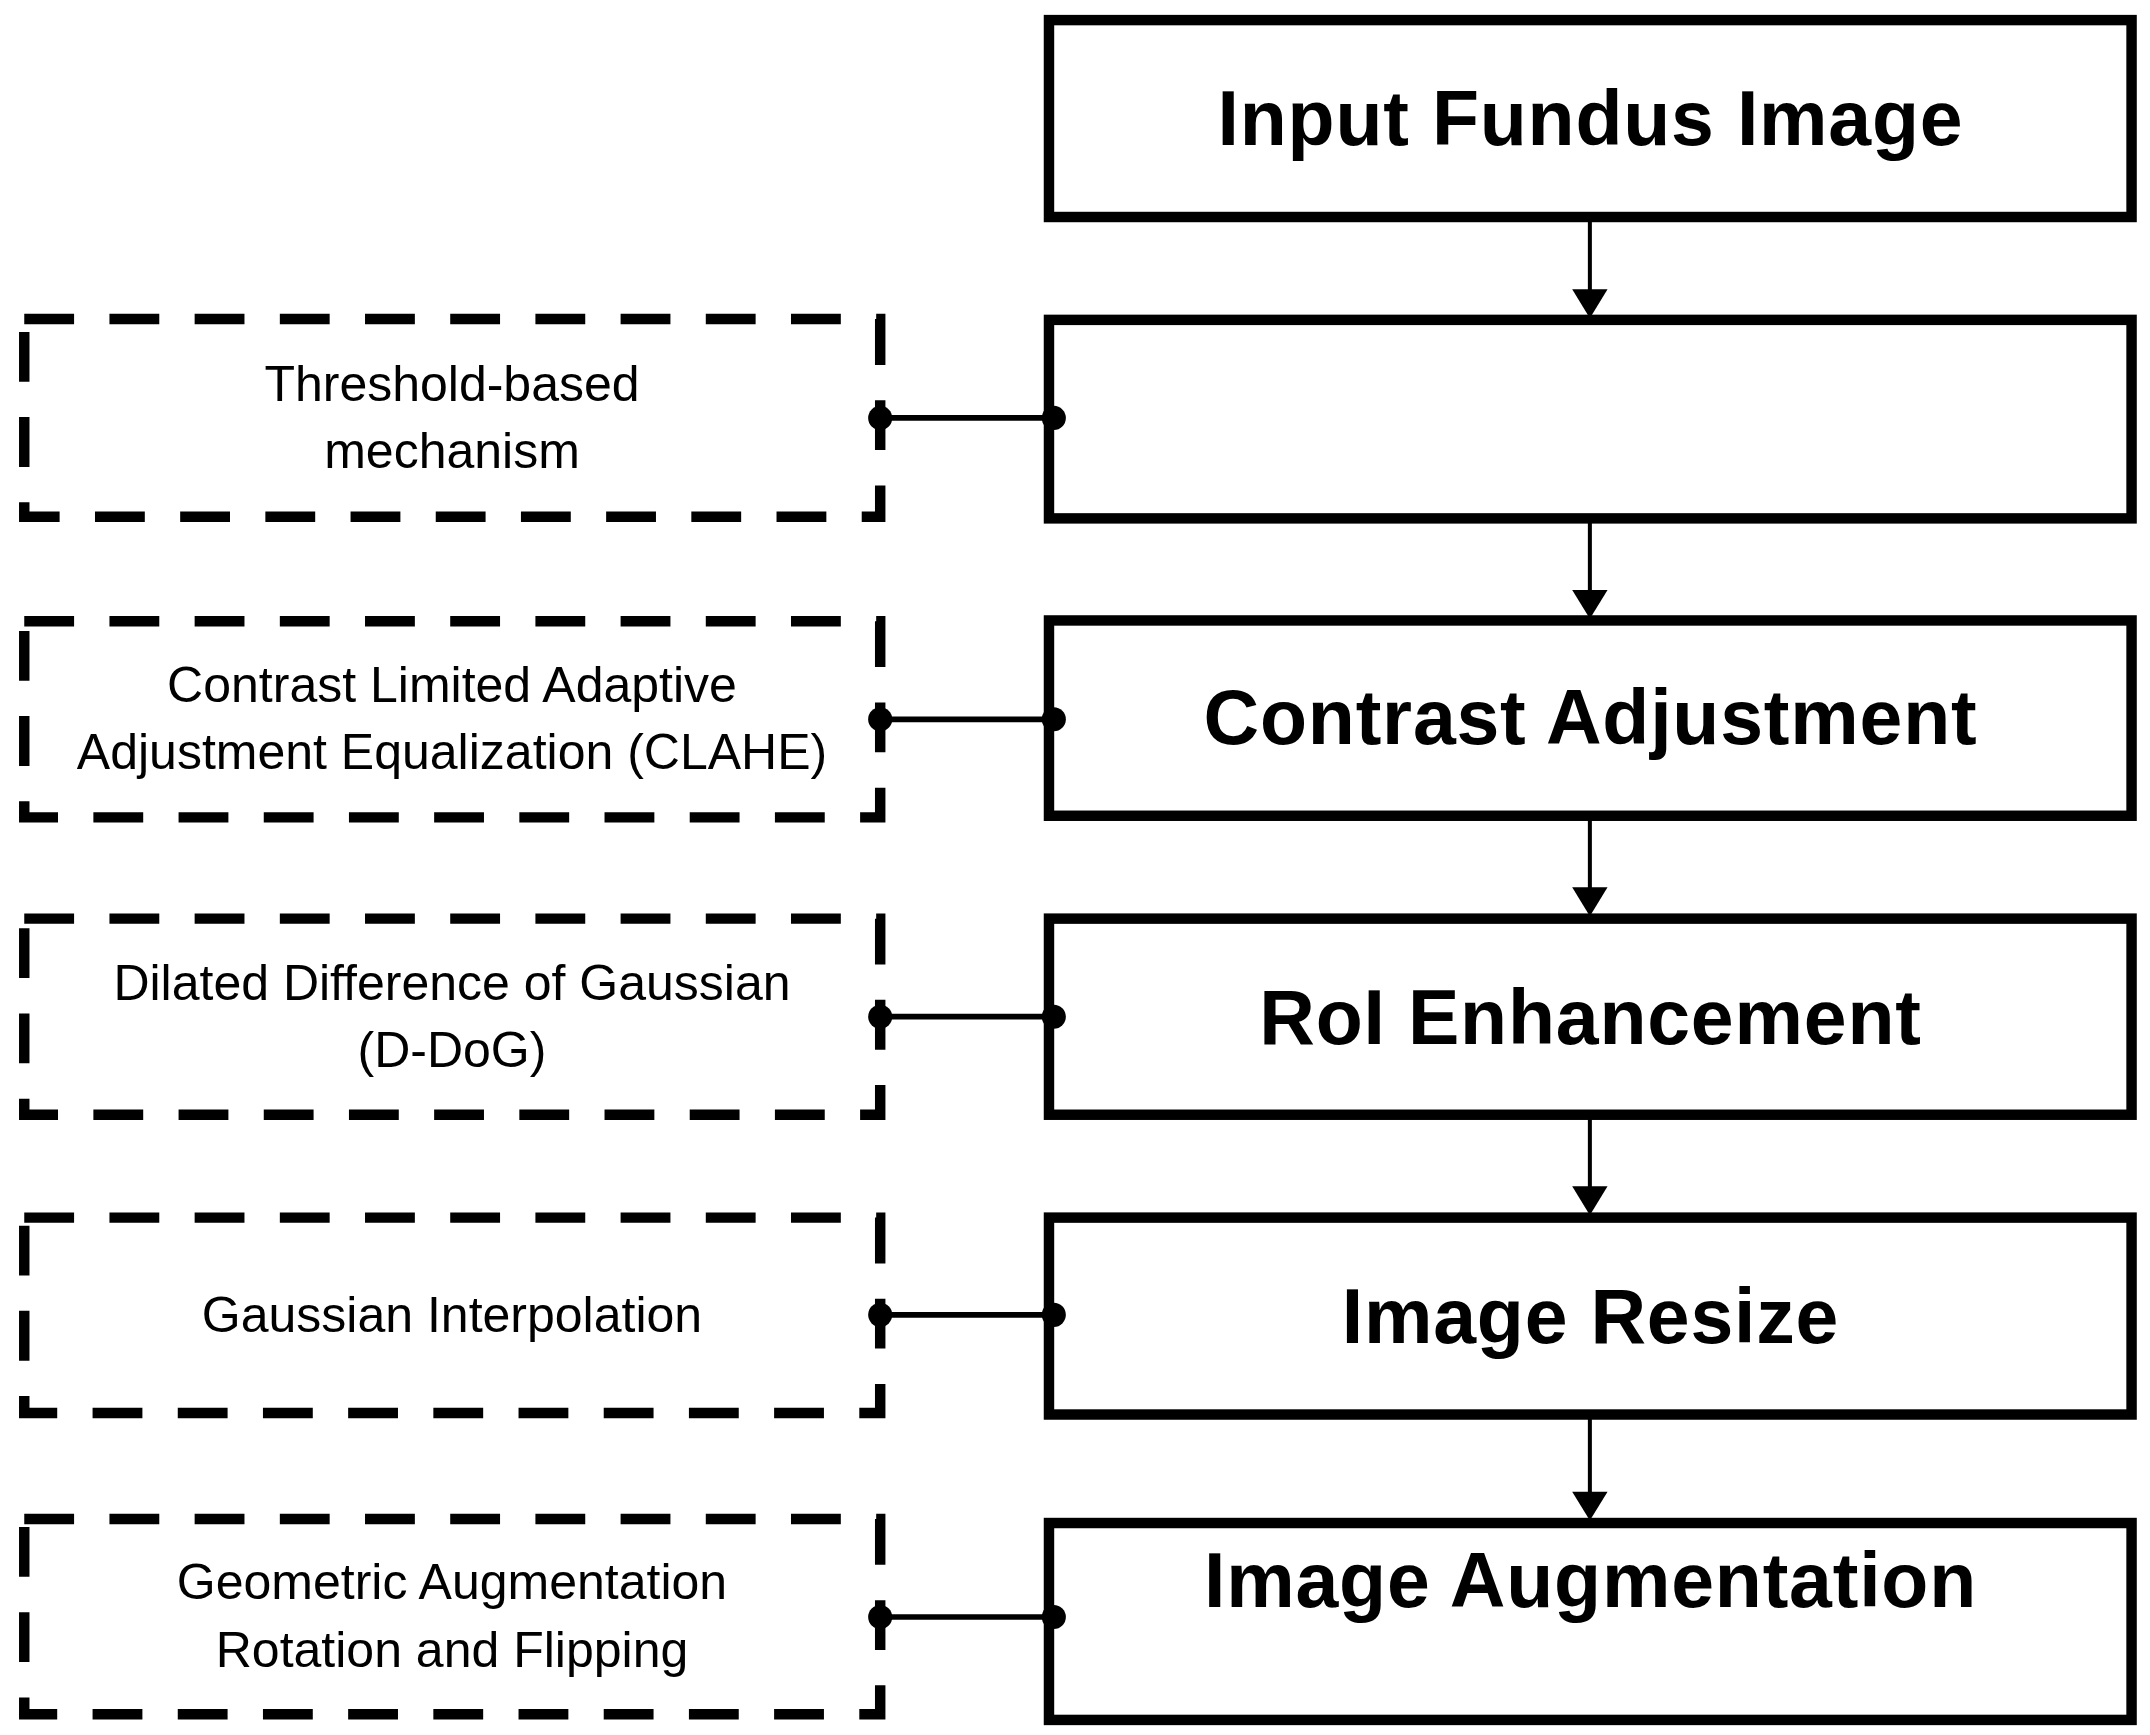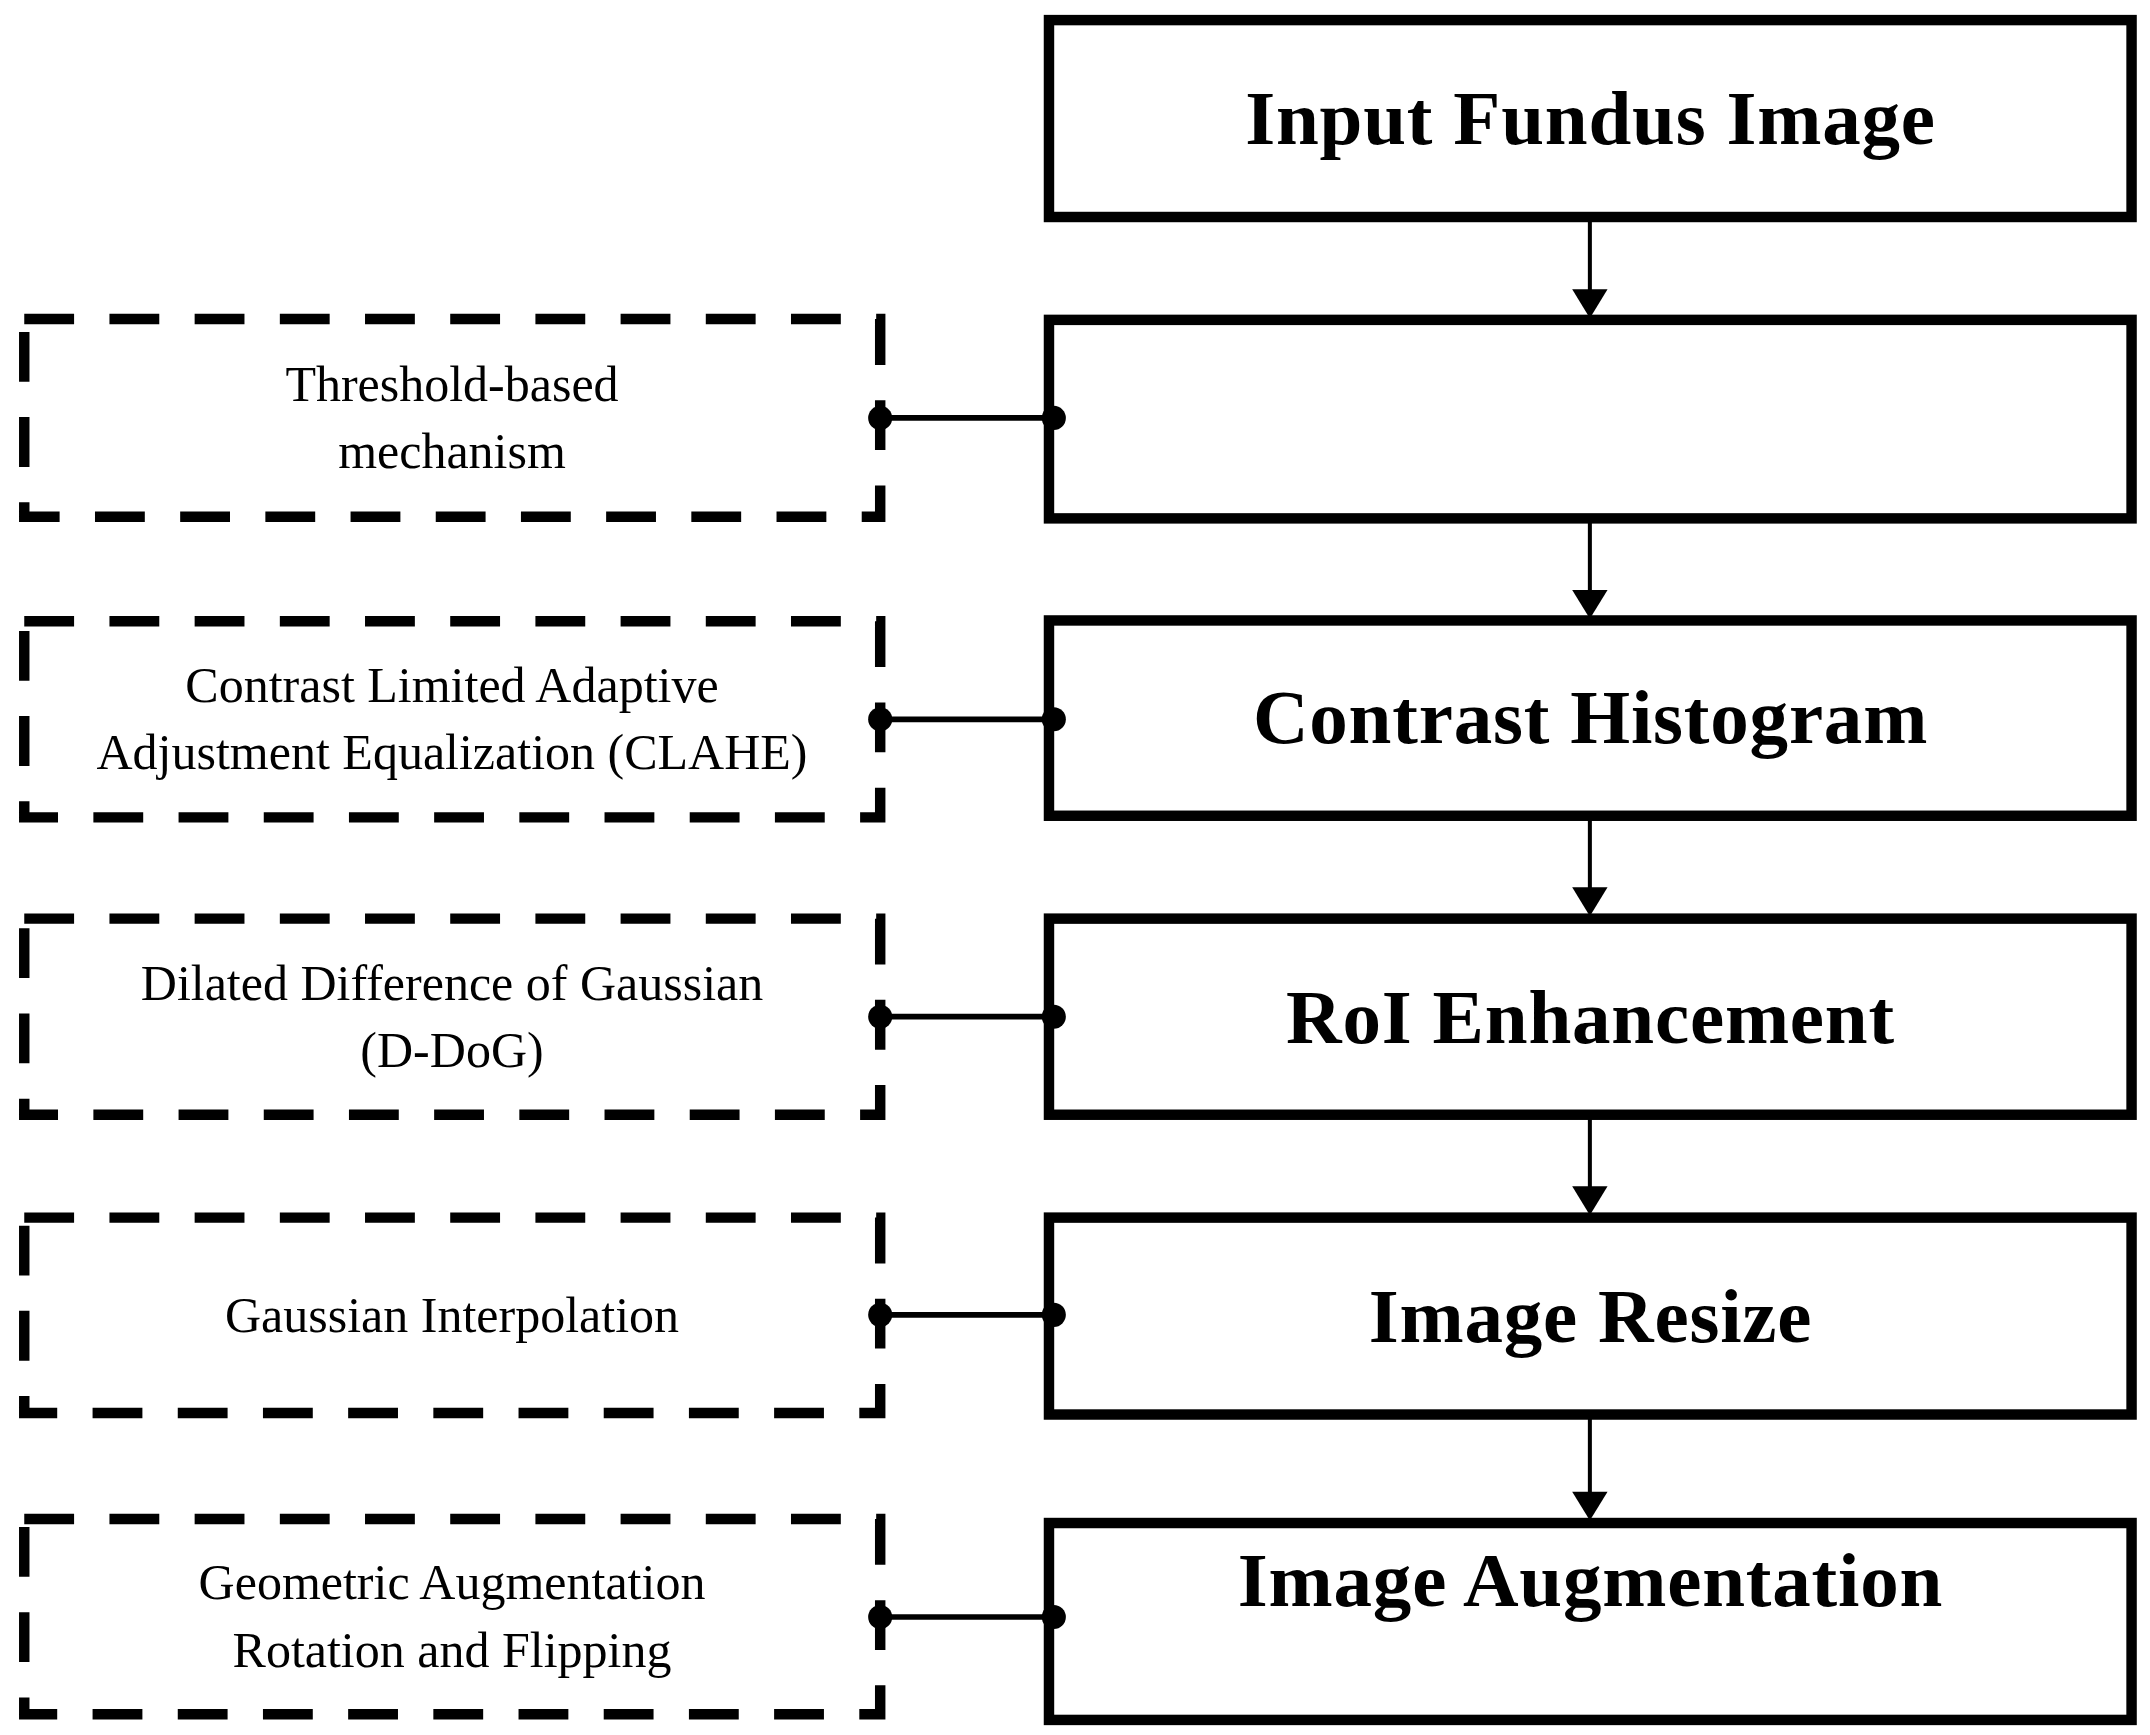--- a/index.html
+++ b/index.html
@@ -2,21 +2,21 @@
 <html style="font-size:13px"><head>
 <meta charset="utf-8">
 <style>
   html, body { margin: 0; padding: 0; background: #ffffff; }
   .canvas {
     position: relative;
     width: 2151px;
     height: 1736px;
     background: #ffffff;
     overflow: hidden;
-    font-family: Liberation Serif, serif;
+    font-family: Liberation Sans, sans-serif;
   }
   svg.wires {
     position: absolute;
     left: 0; top: 0;
     width: 2151px;
     height: 1736px;
   }
   .label {
     position: absolute;
     display: flex;
@@ -91,21 +91,21 @@
 
     <line x1="1095" y1="2012" x2="1311" y2="2012" stroke="#000" stroke-width="7"></line>
     <circle cx="1095" cy="2012" r="15" fill="#000"></circle>
     <circle cx="1311" cy="2012" r="15" fill="#000"></circle>
   </svg>
 
   <div class="label p-label" style="left:1049px; top:20px;   width:1083px; height:197px;">
       <span>Input Fundus Image</span>
     </div>
   <div class="label p-label" style="left:1049px; top:620px;  width:1083px; height:195px;">
-      <span>Contrast Histogram</span>
+      <span>Contrast Adjustment</span>
     </div>
   <div class="label p-label" style="left:1049px; top:919px; width:1083px; height:196px;">
       <span>RoI Enhancement</span>
     </div>
   <div class="label p-label" style="left:1049px; top:1218px; width:1083px; height:197px;align-items:center;">
       <span>Image Resize</span>
     </div>
   <div class="label p-label" style="left:1049px; top:1482px; width:1083px; height:197px;text-align:center;">
       <span>Image Augmentation</span>
     </div>

